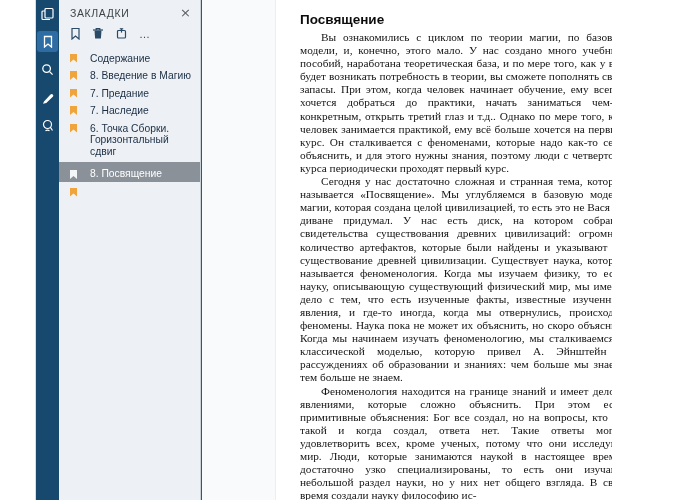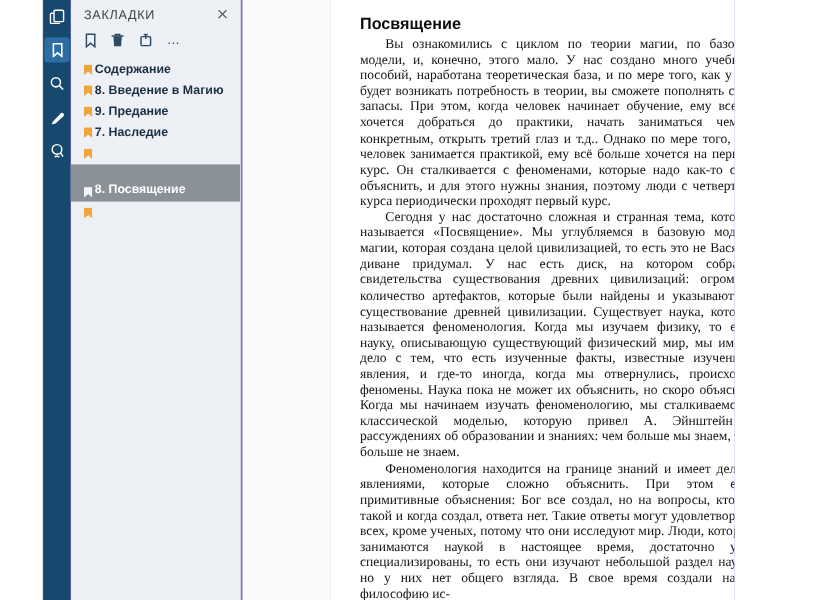--- a/index.html
+++ b/index.html
@@ -1,18 +1,18 @@
 <!DOCTYPE html>
 <html><head>
 <meta charset="utf-8">
 <style>
   * { margin:0; padding:0; box-sizing:border-box; }
   html,body { width:700px; height:500px; overflow:hidden; background:#fff;
               font-family:"Liberation Sans", sans-serif; }
-  .root { position:relative; width:612px; height:500px; background:#6d28d9; overflow:hidden; }
+  .root { position:relative; width:612px; height:500px; background:#1d4ed8; overflow:hidden; }
 
   
   .gutter { position:absolute; left:0; top:0; width:36px; height:500px;
             background:#ffffff; border-right:1px solid #d9dde1; }
 
   
   .vtoolbar { position:absolute; left:36px; top:0; width:23px; height:500px;
               background:#17496F; display:flex; flex-direction:column; align-items:center;
               padding-top:3px; gap:7px; }
   .vbtn { width:21px; height:21px; border-radius:3px; display:flex; align-items:center;
@@ -28,32 +28,32 @@
   .panel-title { font-size:10.5px; letter-spacing:.6px; color:#3f4449; }
   .panel-close { font-size:13px; line-height:13px; color:#5a6067; cursor:pointer;
                  font-family:"DejaVu Sans", sans-serif; }
   .panel-tools { display:flex; align-items:center; gap:11px; padding:8px 11px 6px 11px; }
   .ptool { display:flex; align-items:center; justify-content:center; cursor:pointer;
            color:#2a4a66; }
   .ptool svg { display:block; }
   .ptool-more { font-size:11px; color:#2a4a66; letter-spacing:1px; line-height:8px; }
 
   .bm-list { padding-top:5px; }
-  .bm-item { display:flex; align-items:flex-start; gap:2px; padding:1.5px 8px 1.5px 11px;
+  .bm-item { display:flex; align-items:flex-start; gap:13px; padding:1.5px 8px 1.5px 11px;
              margin-bottom:3px; font-size:10.3px; line-height:11.5px; color:#1b2e44;
-             cursor:pointer;font-weight:bold; }
+             cursor:pointer; }
   .bm-glyph { flex:0 0 auto; width:7px; height:9px; margin-top:1px; background:#F0A43C;
               clip-path:polygon(0 0,100% 0,100% 100%,50% 68%,0 100%); }
-  .bm-item.selected { background:#8A9199; color:#ffffff; padding-top:16px; padding-bottom:3px;align-items:flex-end; }
+  .bm-item.selected { background:#8A9199; color:#ffffff; padding-top:6px; padding-bottom:3px;align-items:flex-end; }
   .bm-item.selected .bm-glyph { background:#f4f6f8; }
 
   
   .viewer { position:absolute; left:202px; top:0; width:498px; height:500px; background:#F9FAFB; }
   .page { position:absolute; left:73px; top:0; width:370px; height:500px; background:#ffffff;
-          border-left:1px solid #eceff1; border-right:1px solid #b91c1c;
+          border-left:1px solid #eceff1; border-right:6px solid #b91c1c;
           padding:12px 15px 0 24px; overflow:hidden; }
   .doc-title { font-size:13.5px; font-weight:700; color:#0c0c0c; margin-bottom:4px;
                font-family:"Liberation Sans", sans-serif; }
   .doc-par { font-family:"Liberation Serif", serif; font-size:11.3px; line-height:13.1px;
              color:#141414; text-align:justify; text-indent:21px; }
 </style>
 </head>
 <body>
 
 <div class="root">
@@ -142,32 +142,33 @@
     <span class="bm-label">Содержание</span>
   </div>
 
   <div class="bm-item">
     <span class="bm-glyph"></span>
     <span class="bm-label">8. Введение в Магию</span>
   </div>
 
   <div class="bm-item">
     <span class="bm-glyph"></span>
-    <span class="bm-label">9. Предание</span>
+    <span class="bm-label">7. Предание</span>
   </div>
 
   <div class="bm-item">
     <span class="bm-glyph"></span>
     <span class="bm-label">7. Наследие</span>
   </div>
 
 
 
   <div class="bm-item">
     <span class="bm-glyph"></span>
+    <span class="bm-label">6. Точка Сборки. Горизонтальный сдвиг</span>
   </div>
 
 
   <div class="bm-item selected">
     <span class="bm-glyph"></span>
     <span class="bm-label">8. Посвящение</span>
   </div>
 
   <div class="bm-item">
     <span class="bm-glyph"></span>

